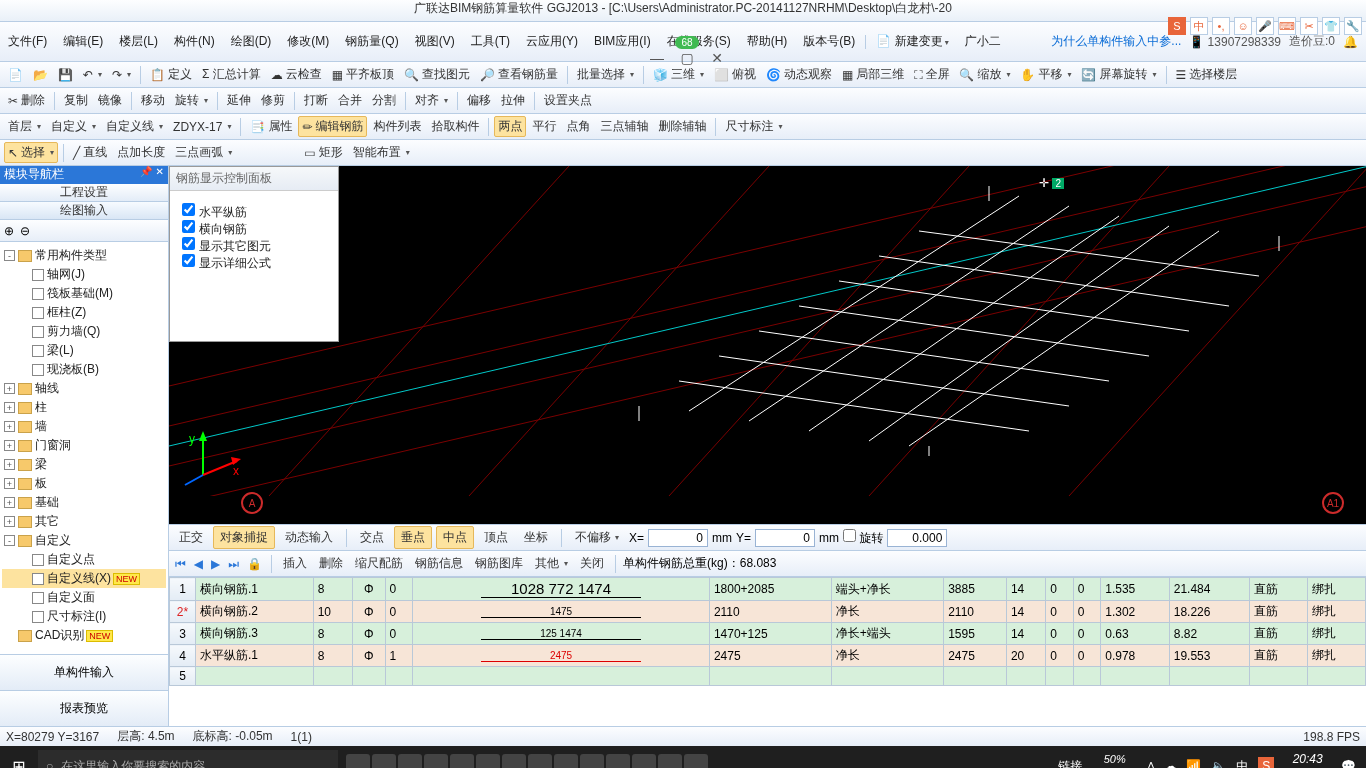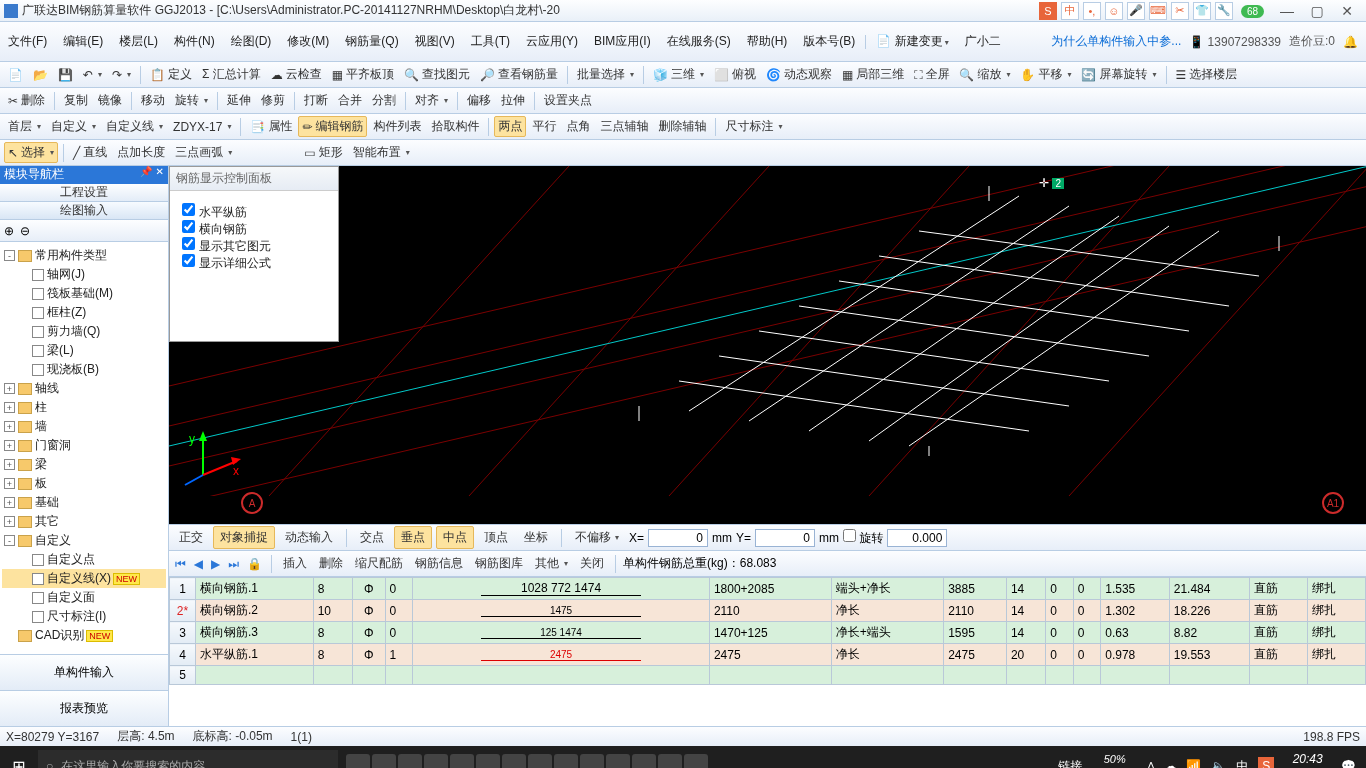--- a/index.html
+++ b/index.html
@@ -1,17 +1,17 @@
 <!DOCTYPE html>
 <html><head>
 <meta charset="utf-8">
 <style>
 * { margin:0; padding:0; box-sizing:border-box; font-family:"Microsoft YaHei","SimSun",sans-serif; font-size:12px; }
 body { width:1366px; height:768px; background:#fff; overflow:hidden; position:relative; }
-.titlebar { height:22px; background:linear-gradient(#fdfeff,#e9f0f8); display:flex; align-items:center; padding:0 4px; border-bottom:1px solid #b8cde4; }
+.titlebar { height:22px; background:linear-gradient(#fdfeff,#e9f0f8); display:flex; align-items:center; padding:0 4px; border-bottom:1px solid #b8cde4;flex-direction:column; }
 .titlebar .appicon { width:14px; height:14px; background:#3a7acc; margin-right:4px; }
 .titlebar .title { flex:0 0 auto; color:#333; font-size:12px; }
 .titlebar .ime { margin-left:auto; display:flex; gap:4px; align-items:center; }
 .titlebar .ime span { width:18px; height:18px; display:inline-flex; align-items:center; justify-content:center; border:1px solid #b8cde4; background:#fff; color:#e8653a; font-size:11px; }
 .titlebar .ime span.orange { background:#e8653a; color:#fff; border-color:#e8653a; }
 .titlebar .winctl { display:flex; margin-left:8px; }
 .titlebar .winctl div { width:30px; height:18px; display:flex; align-items:center; justify-content:center; color:#555; font-size:14px; }
 .titlebar .badge { position:relative; margin-left:8px; }
 .titlebar .badge .num { background:#3fba52; color:#fff; border-radius:8px; padding:1px 6px; font-size:10px; }
 .menubar { height:40px; background:linear-gradient(#fcfdff,#e7eef8); display:flex; align-items:center; border-bottom:1px solid #b8cde4; }
@@ -470,21 +470,21 @@
       <div class="datatable">
         <table id="rebartbl">
             <tbody>
               <tr class="even">
                 <td class="rh">1</td>
                 <td>横向钢筋.1</td>
                 <td>8</td>
                 <td style="text-align:center">Φ</td>
                 <td>0</td>
                 <td style="text-align:center">
-                  <div style="color:#000;font-size:12px">1028  772    1474</div>
+                  <div style="color:#000;font-size:15px">1028  772    1474</div>
                   <div style="border-top:1px solid #000;width:160px;margin:0 auto"></div>
                 </td>
                 <td>1800+2085</td>
                 <td>端头+净长</td>
                 <td>3885</td>
                 <td>14</td>
                 <td>0</td>
                 <td>0</td>
                 <td>1.535</td>
                 <td>21.484</td>

